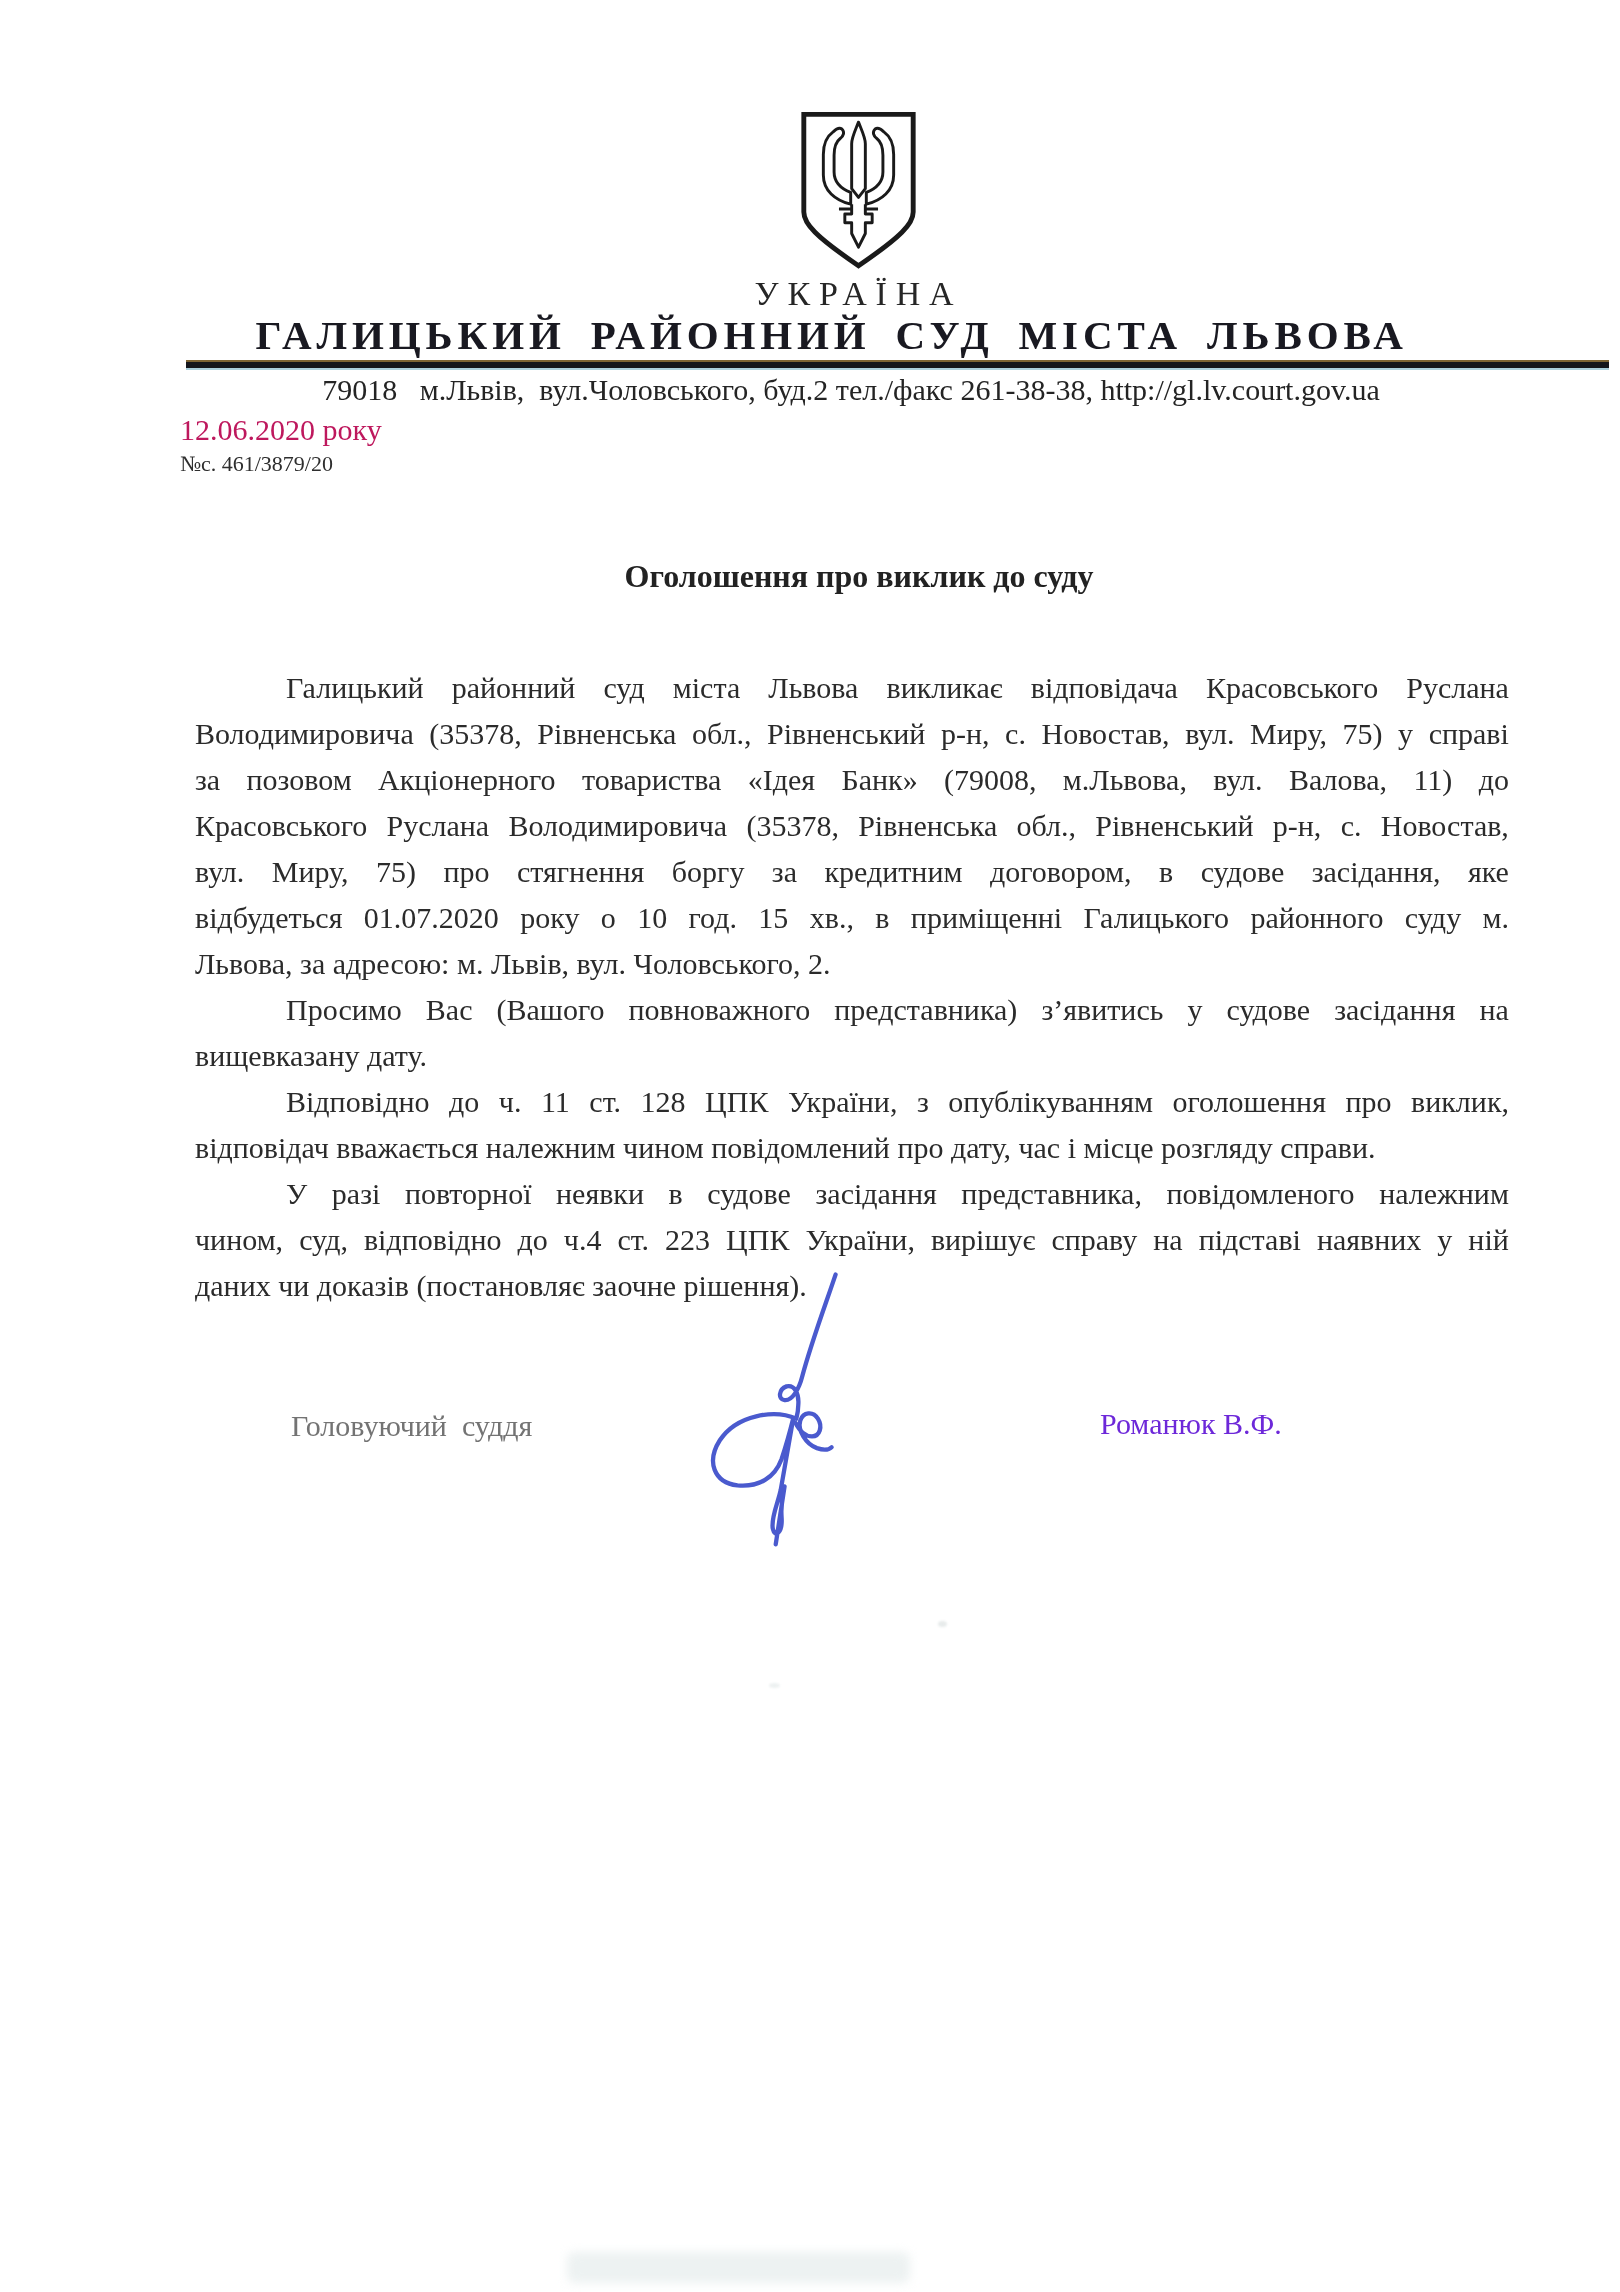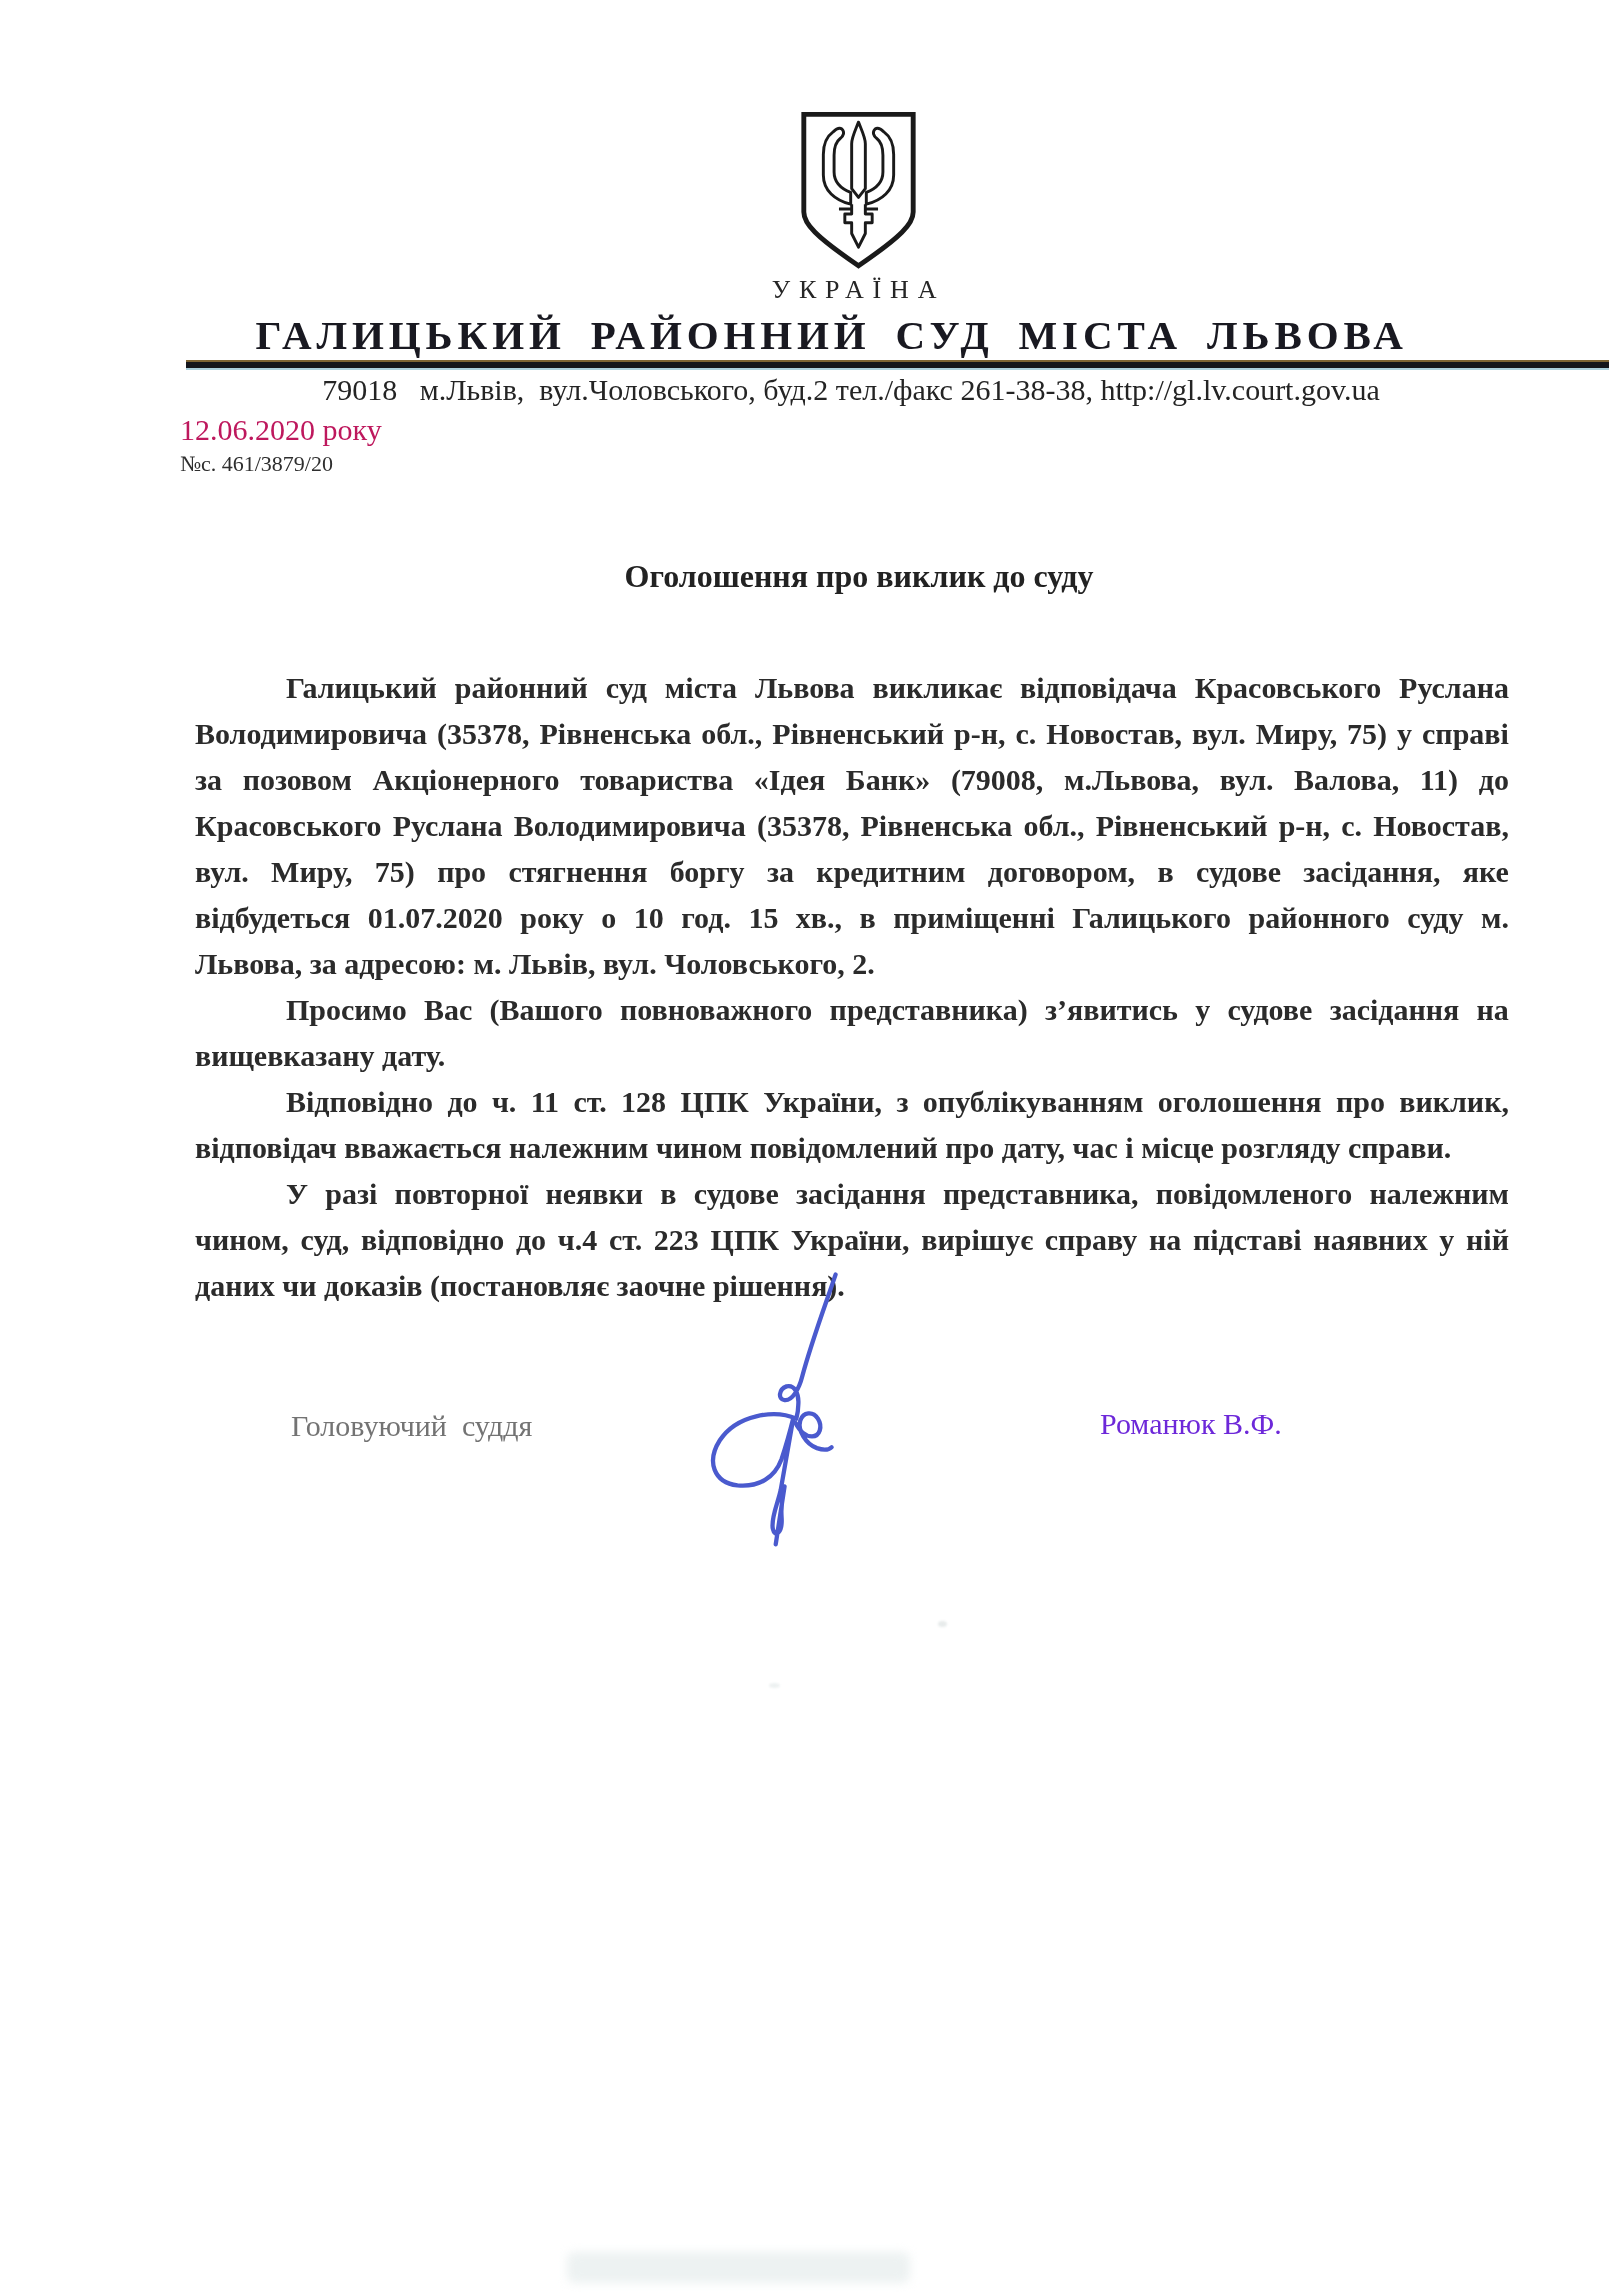--- a/index.html
+++ b/index.html
@@ -11,21 +11,21 @@
     color:#2b2b2b;
     overflow:hidden;
   }
   .abs{position:absolute;}
 
   
   .emblem{left:796px;top:108px;width:125px;height:167px;}
   .country{
     left:686px;top:275px;width:345px;
     text-align:center;
-    font-size:26px;letter-spacing:8.8px;
+    font-size:34px;letter-spacing:8.8px;
     color:#262626;white-space:nowrap;
   }
   .court-name{
     left:0;top:311px;width:1620px;
     text-align:center;
     font-size:41px;font-weight:bold;
     letter-spacing:4.9px;word-spacing:9.8px;
     color:#191921;white-space:nowrap;
     transform:translateX(21.6px);
   }
@@ -51,21 +51,21 @@
     left:0;top:558px;width:1620px;
     text-align:center;
     font-size:32px;font-weight:bold;color:#222;
     transform:translateX(49px);
     white-space:nowrap;
   }
 
   
   .body-text{
     left:195px;top:665px;width:1314px;
-    font-size:30px;color:#2b2b2b;font-weight:bold;
+    font-size:30px;color:#2b2b2b;
   }
   .doc-line{
     height:46px;line-height:46px;
     white-space:nowrap;
   }
   .doc-line.just{display:flex;justify-content:space-between;flex-wrap:nowrap;}
   .doc-line.first{padding-left:91px;}
   .doc-line.last{text-align:left;}
 
   

